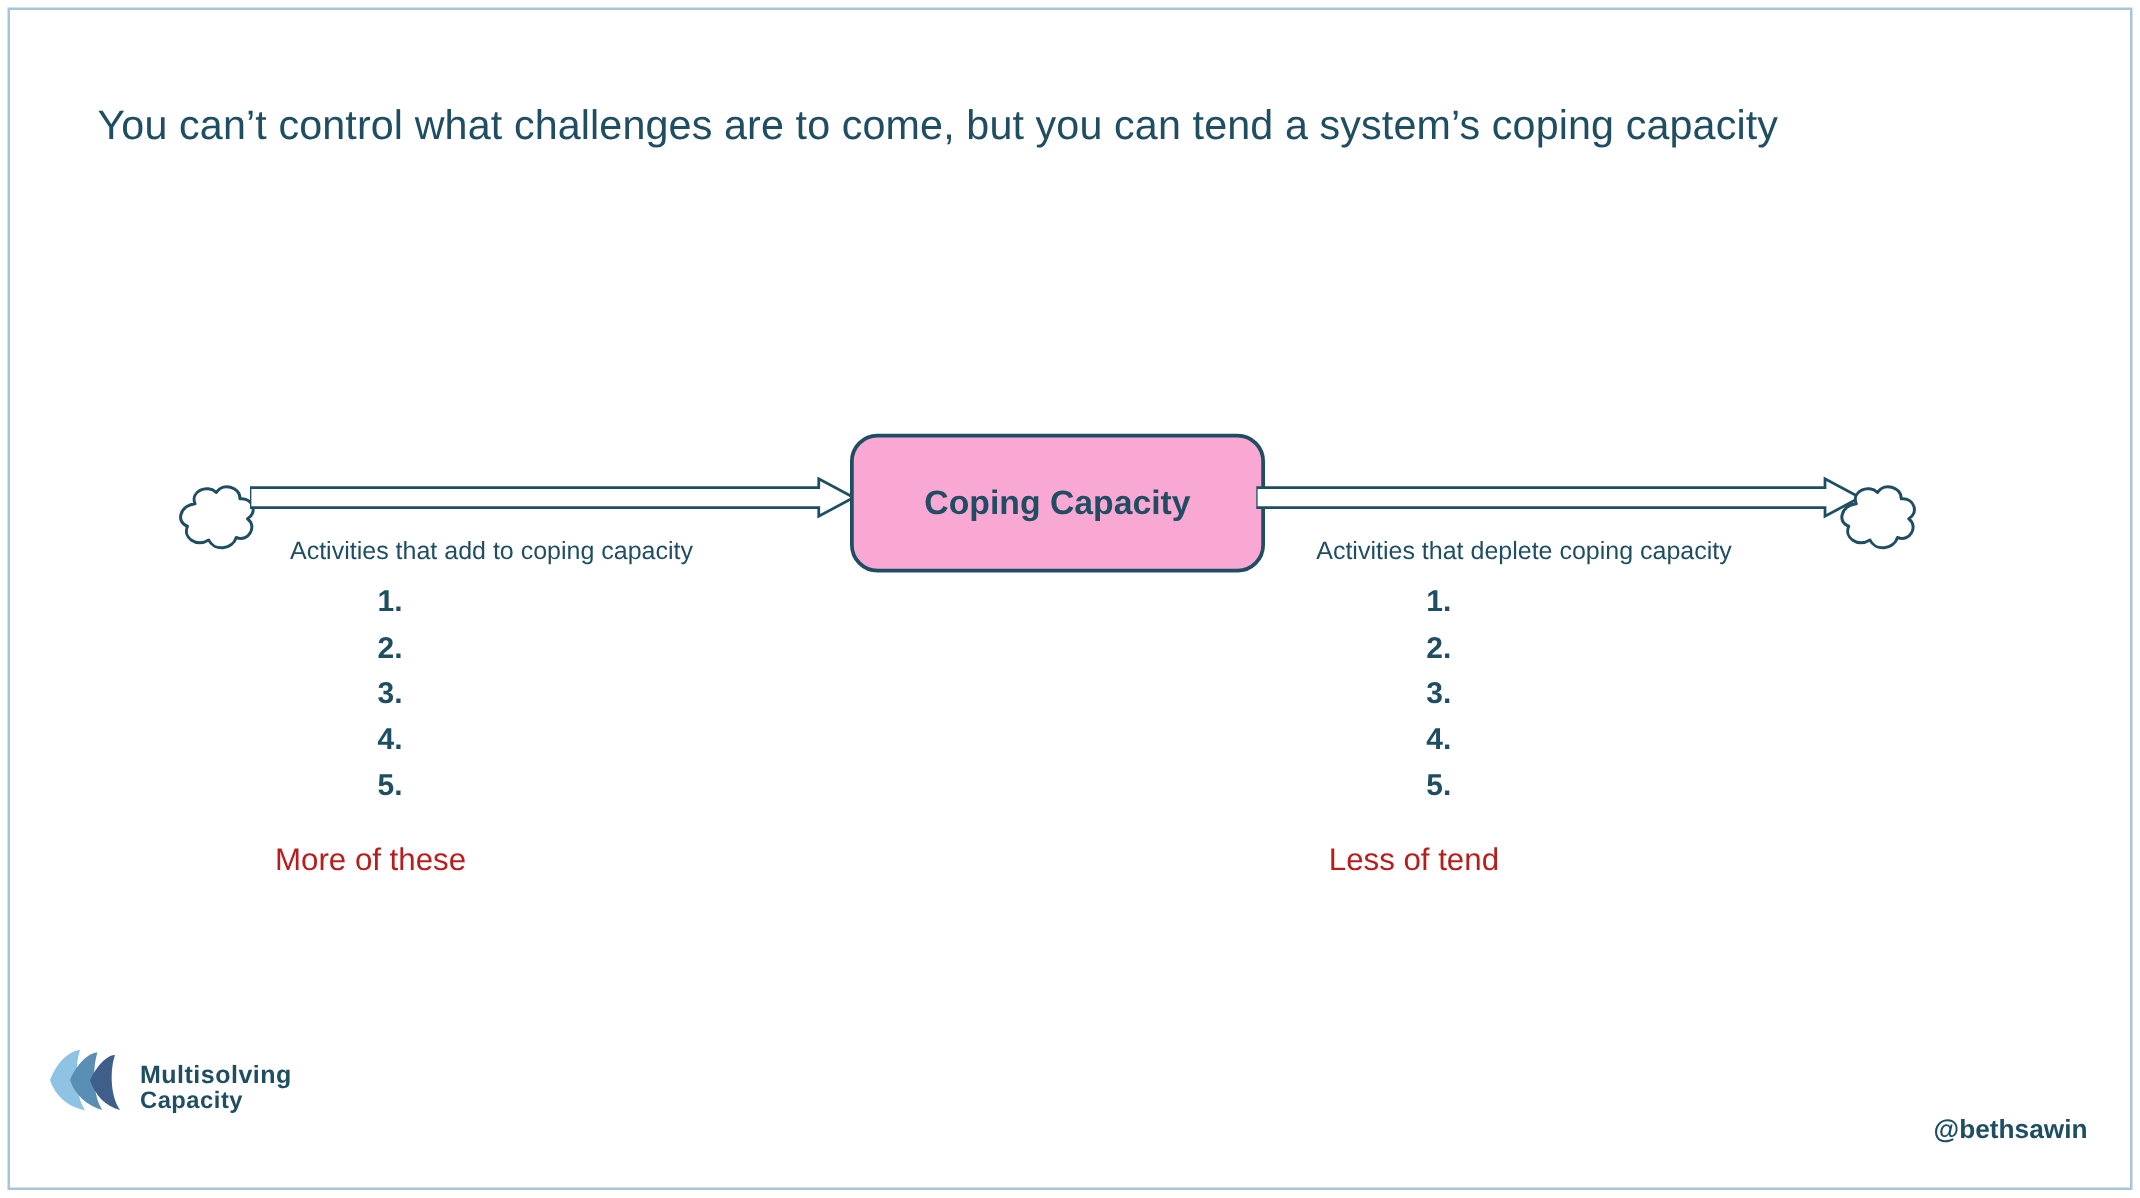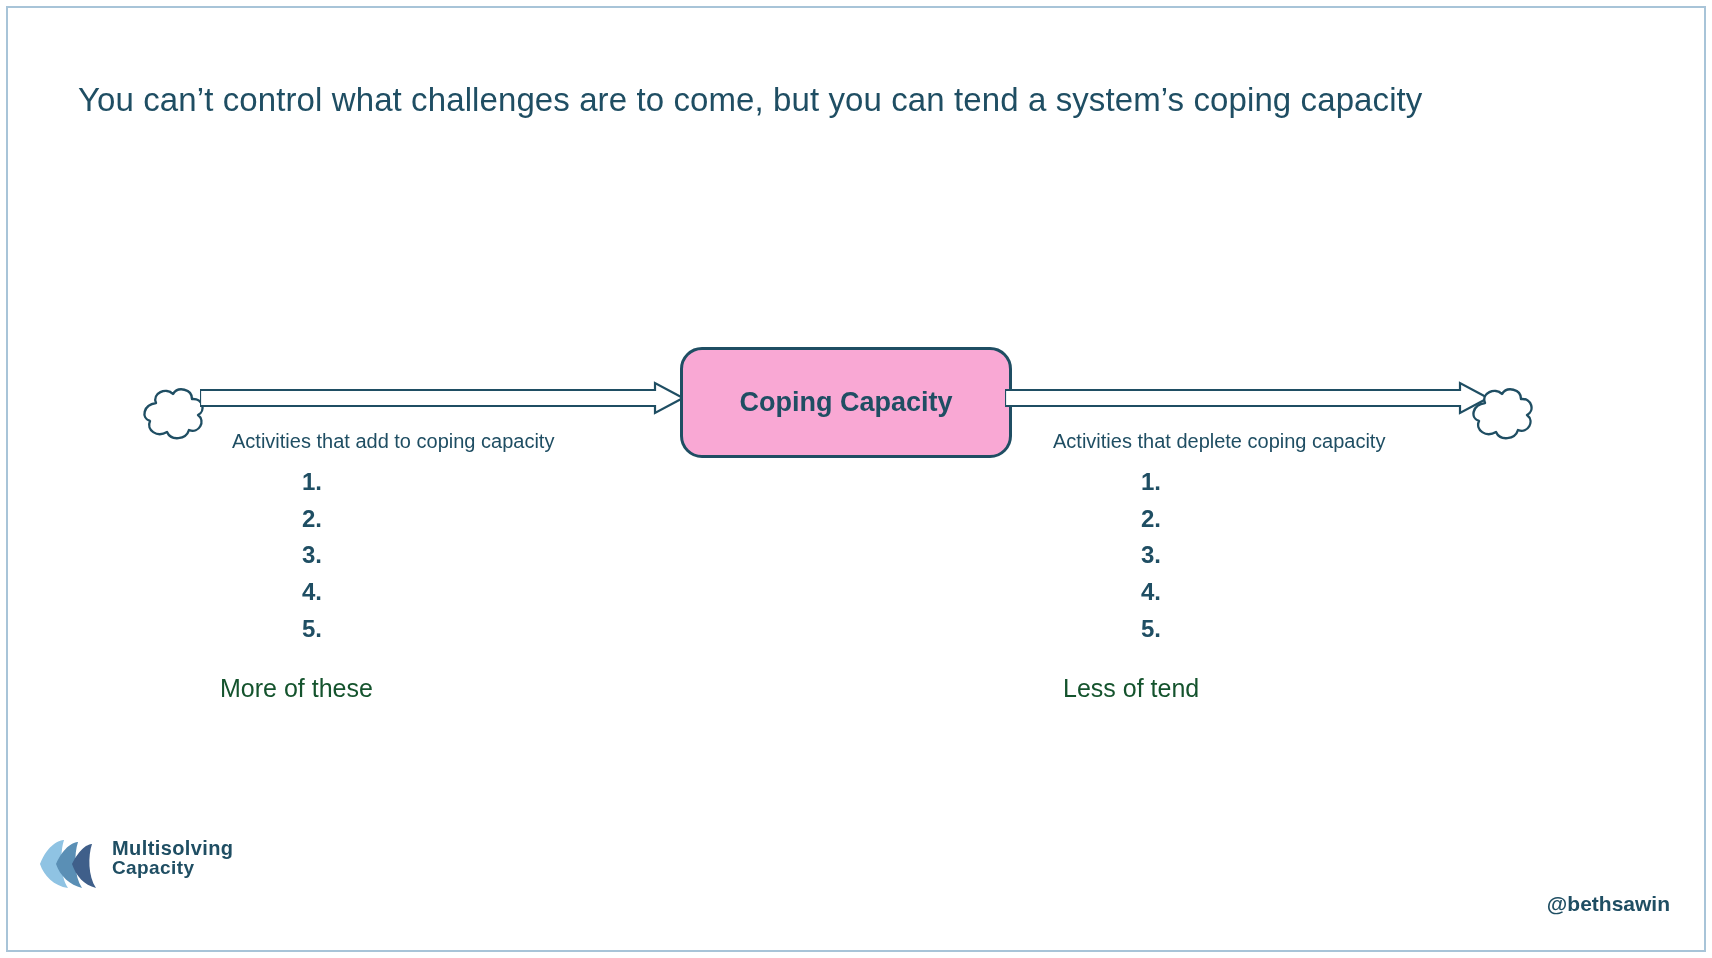--- a/index.html
+++ b/index.html
@@ -115,34 +115,34 @@
 
   .numbers li {
     font-size: 24px;
     color: #1f4e63;
     font-weight: bold;
     line-height: 1.53;
   }
 
   .footnote {
     font-size: 25px;
-    color: #14532d;
+    color: #b91c1c;
     margin-top: 26px;
     white-space: nowrap;
   }
   #col-left .footnote  { margin-left: -12px; }
   #col-right .footnote { margin-left: 10px; }
 
   
   #logo {
     position: absolute;
     left: 38px;
     bottom: 68px;
     display: flex;
-    align-items: flex-start;
+    align-items: flex-end;
     gap: 10px;
   }
   #logo-mark { display: block; }
   #logo-text {
     display: flex;
     flex-direction: column;
     line-height: 1.02;
   }
   #logo-text .l1, #logo-text .l2 {
     font-size: 19px;

